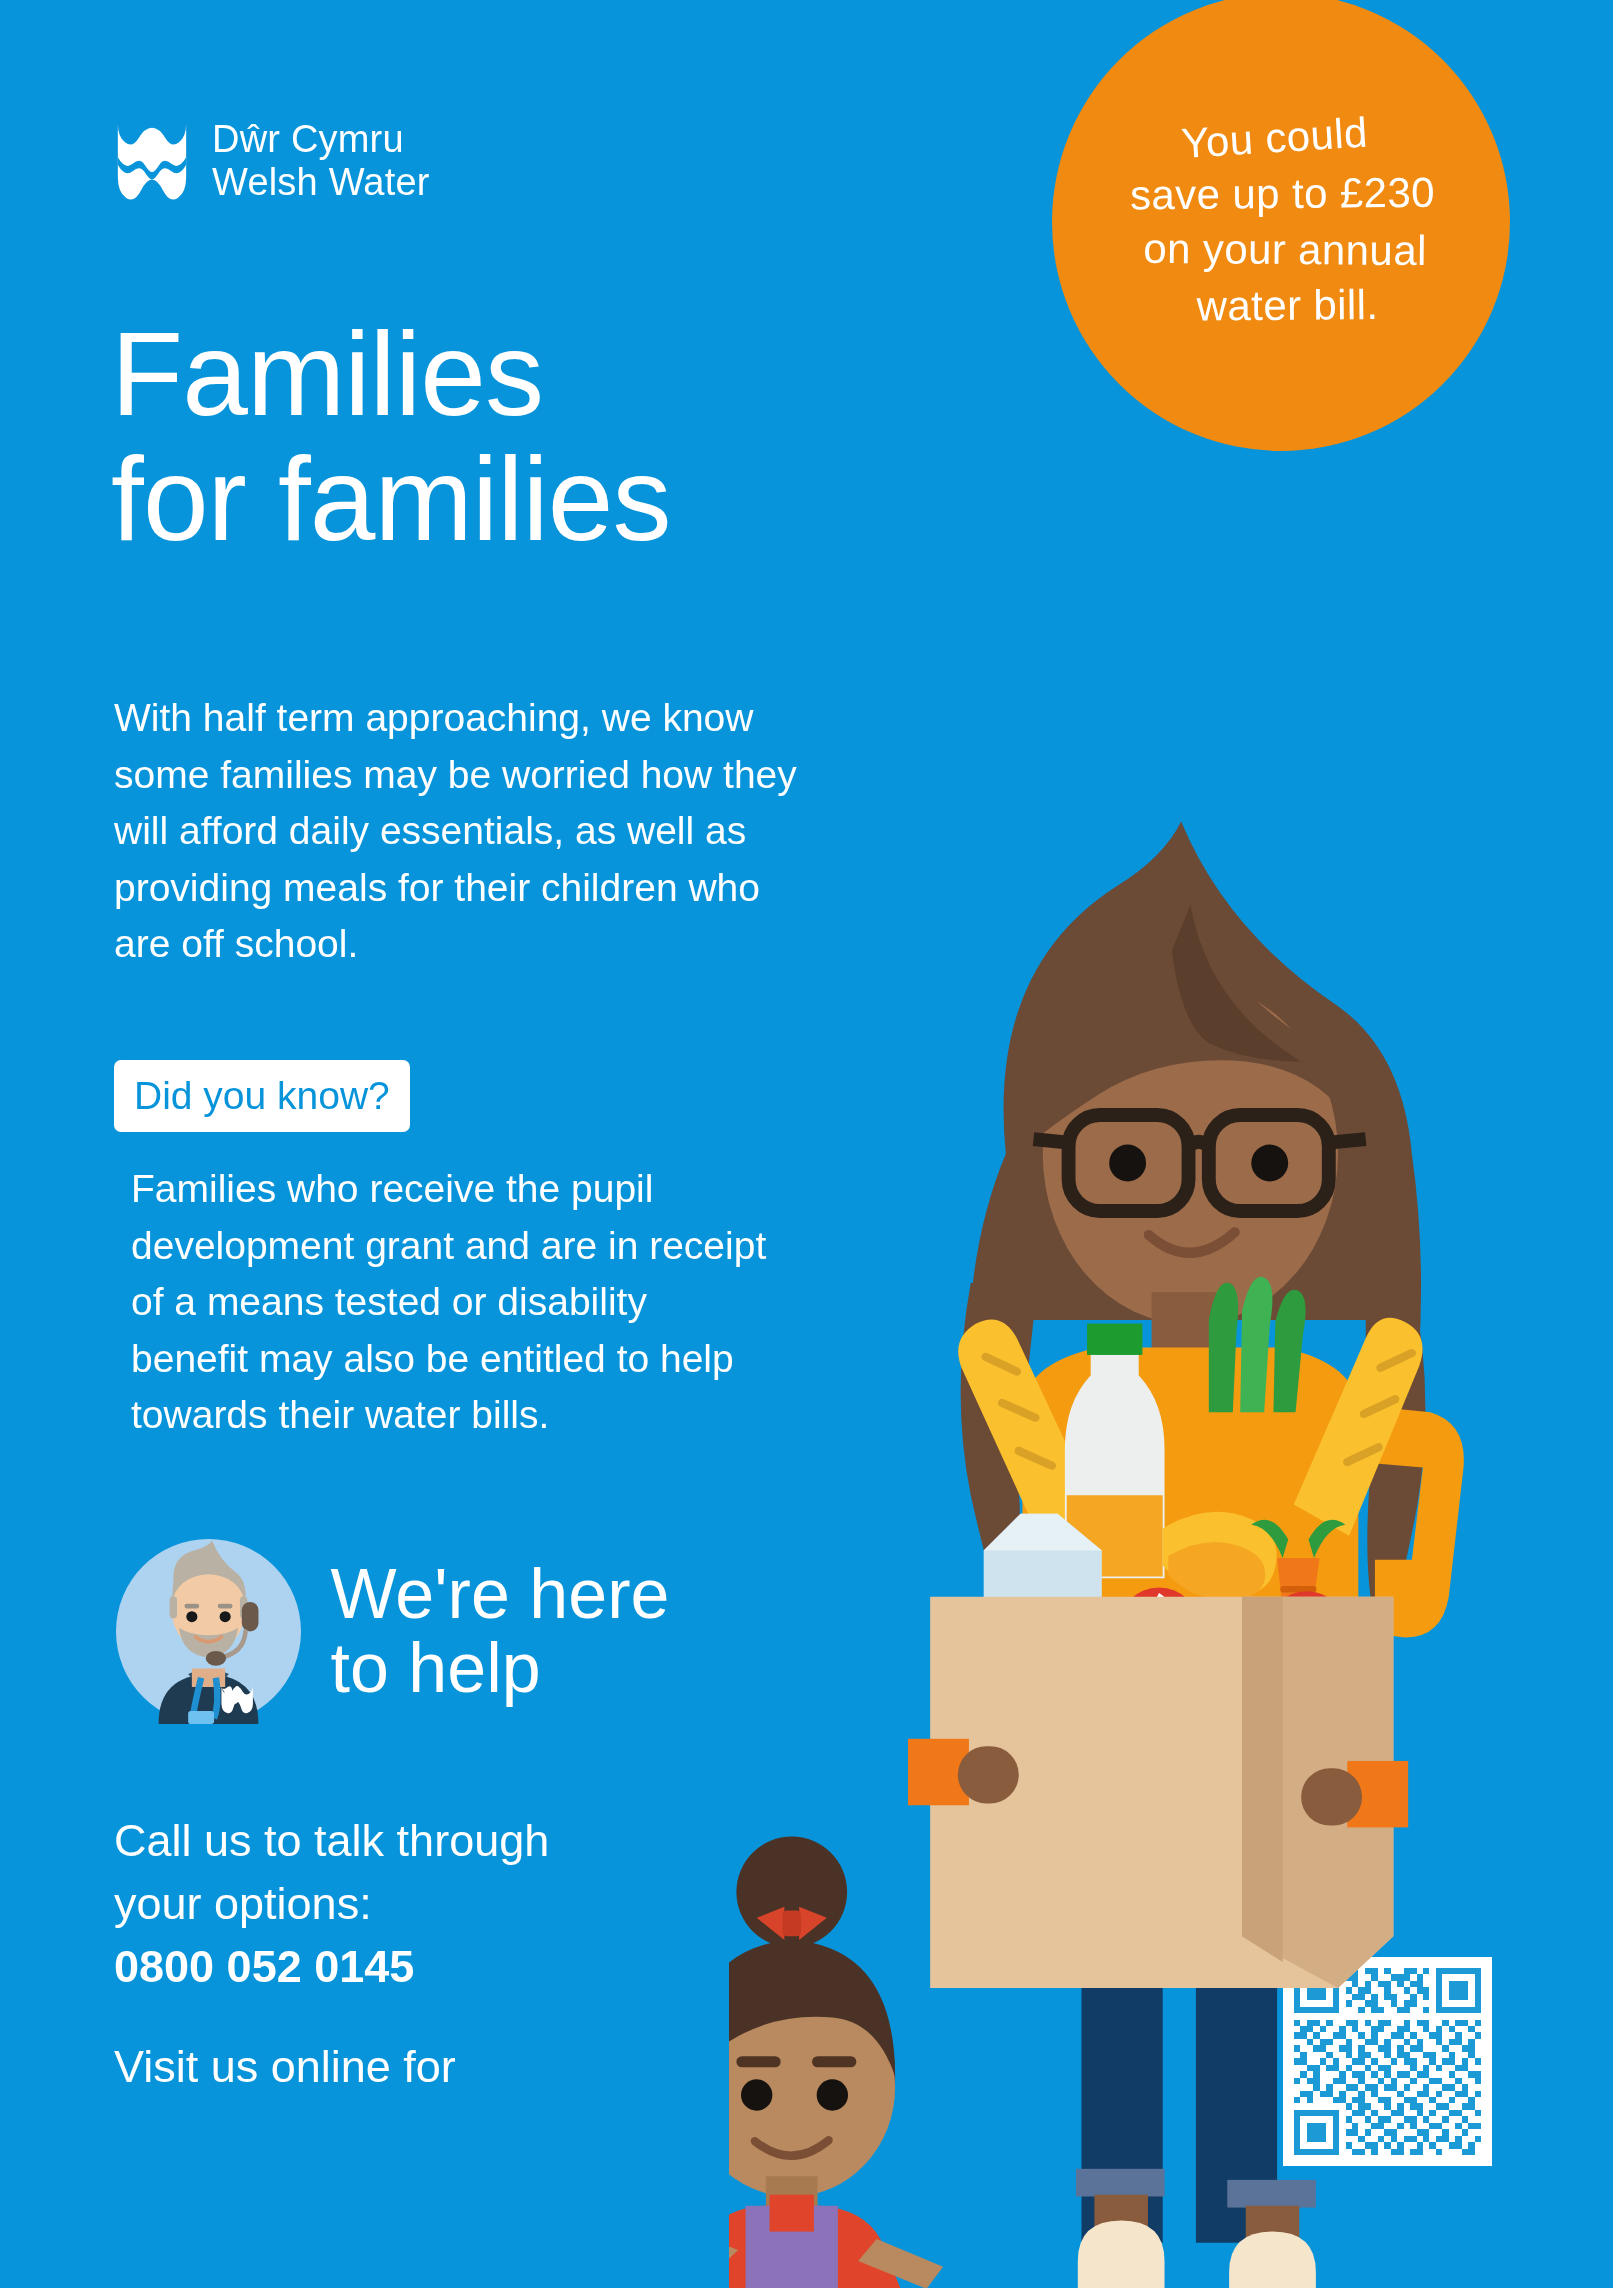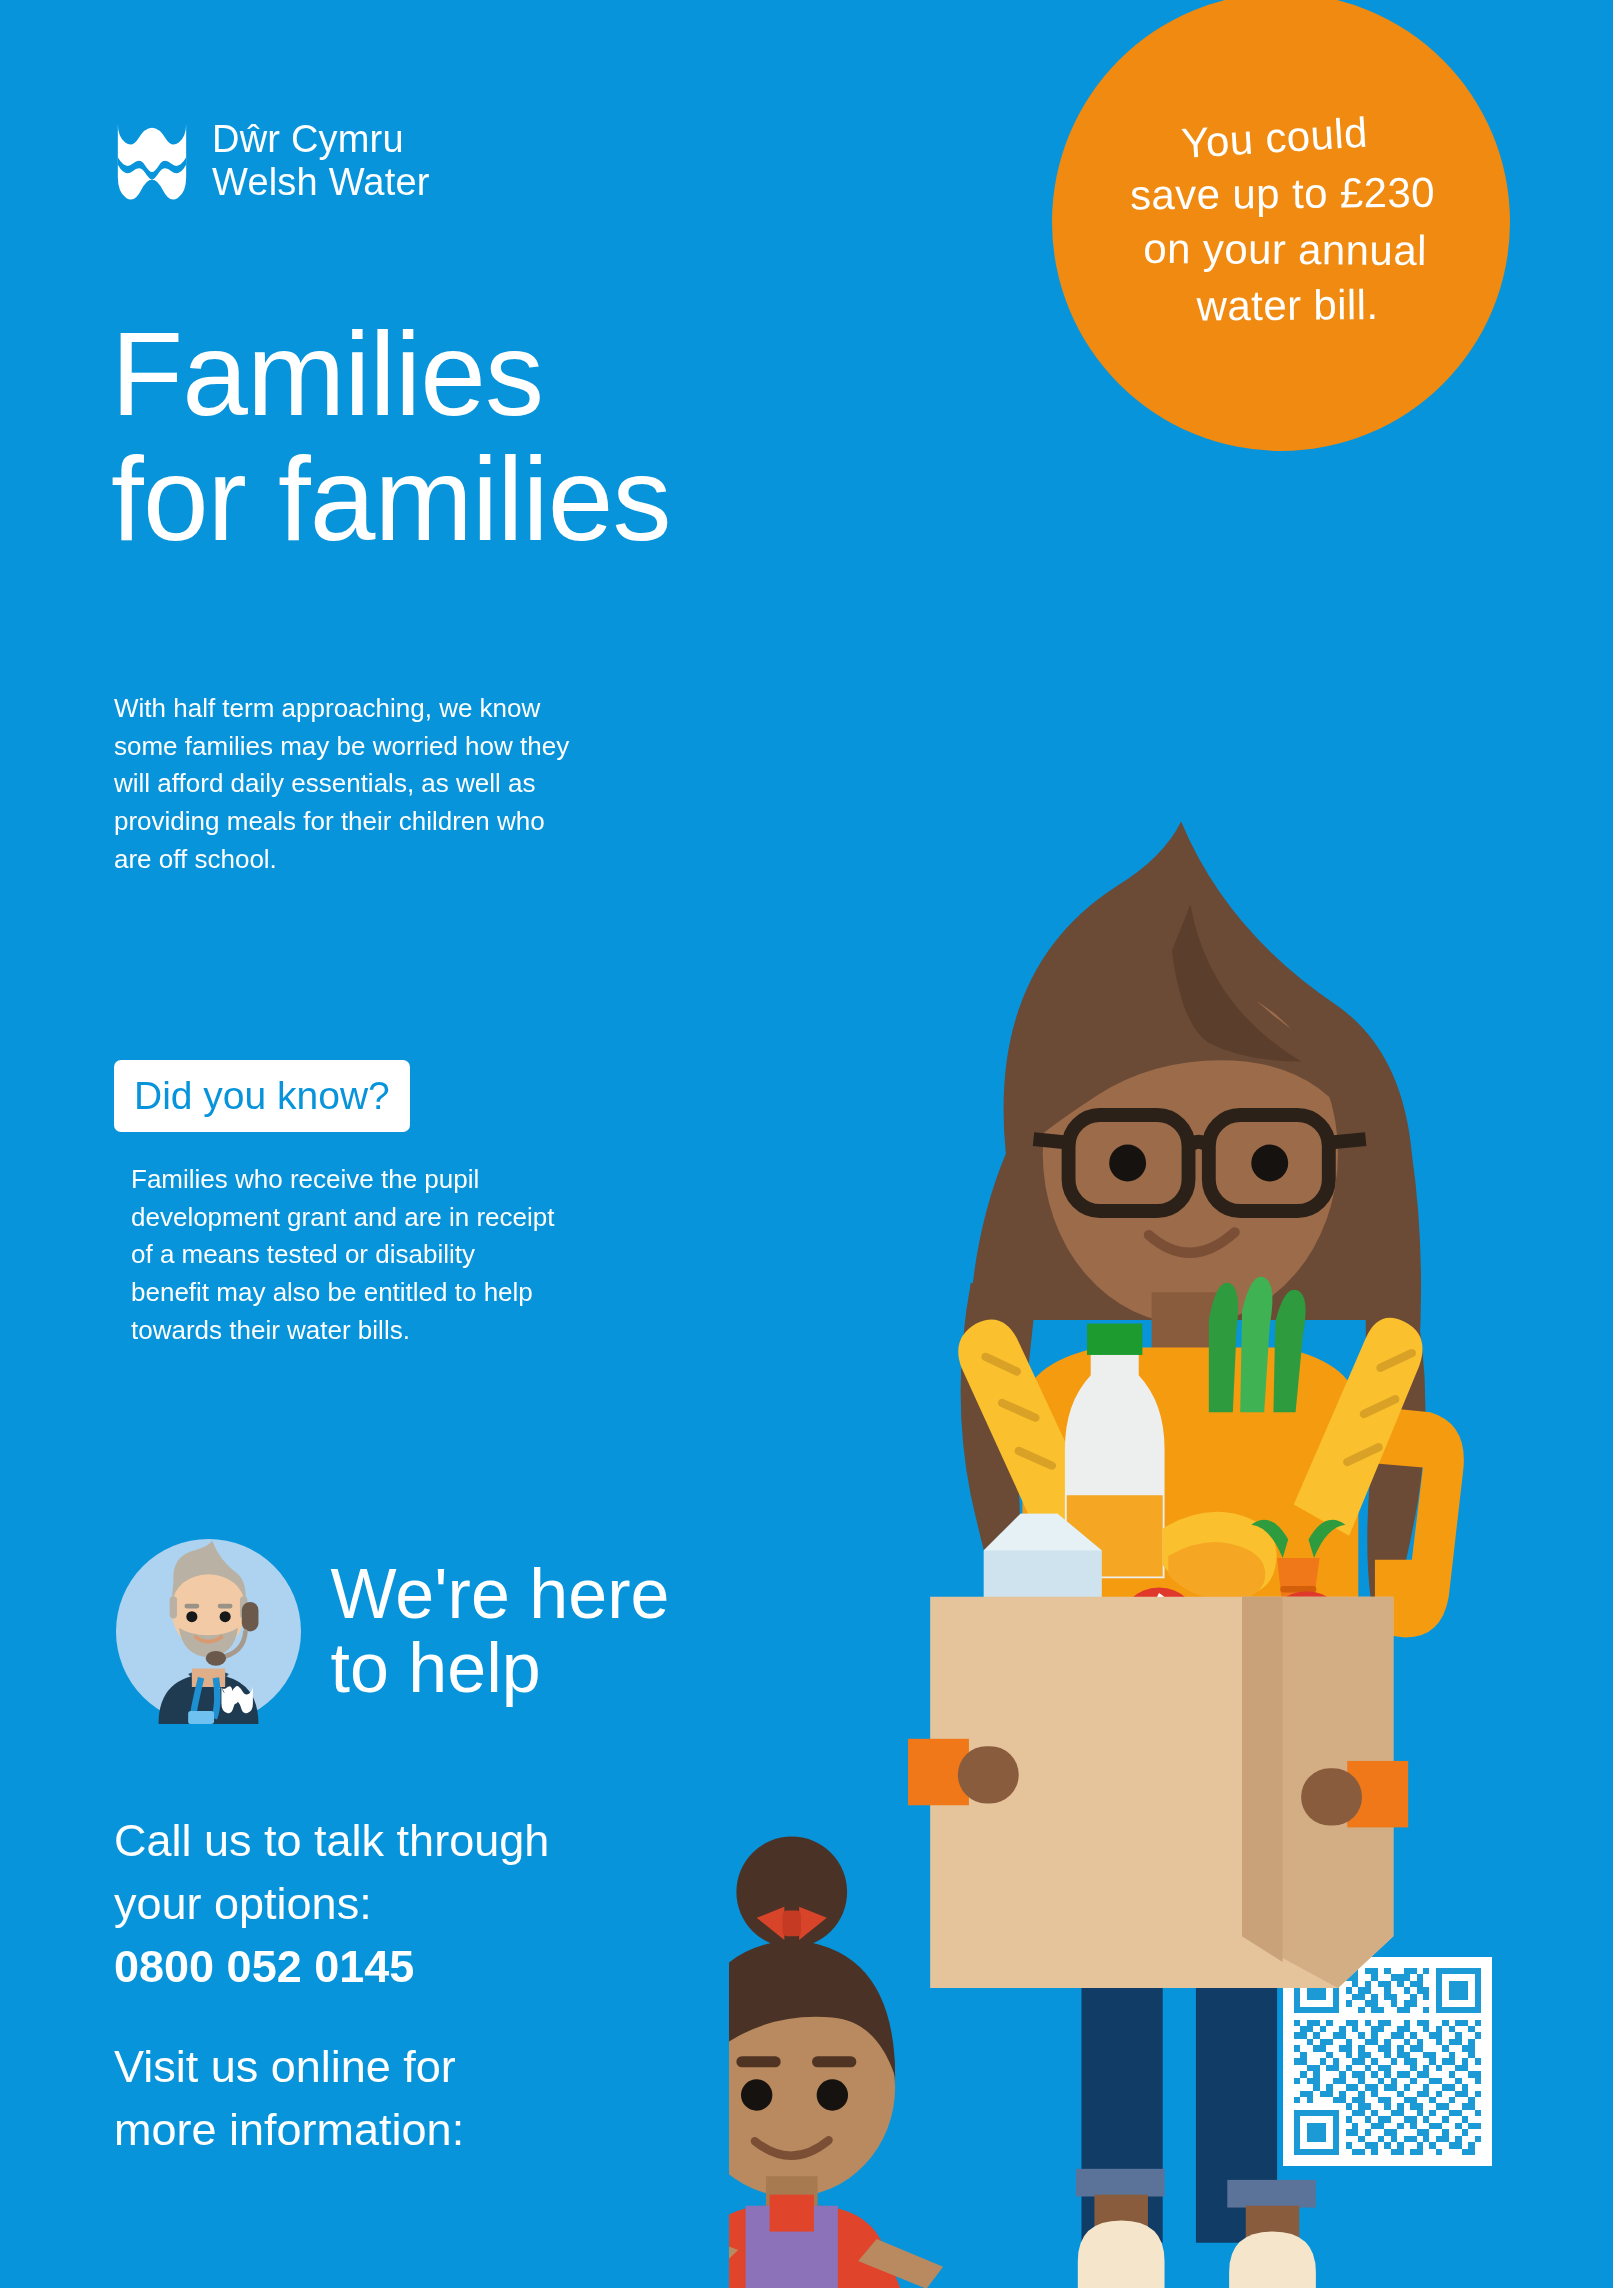--- a/index.html
+++ b/index.html
@@ -35,21 +35,21 @@
 
   
   .headline{
     position:absolute;left:111px;top:312px;color:#fff;
     font-size:118px;line-height:1.06;font-weight:300;letter-spacing:-0.9px;
   }
   .headline span{display:block;}
 
   
   .para{
-    position:absolute;color:#fff;font-size:26px;line-height:1.45;font-weight:400;
+    position:absolute;color:#fff;font-size:39px;line-height:1.45;font-weight:400;
   }
   .para span{display:block;}
   #para-intro{left:114px;top:690px;}
   #para-dyk{left:114px;top:1161px;margin-left:17px;}
 
   
   .dyk{
     position:absolute;left:114px;top:1060px;background:#fff;color:#0894DB;
     font-size:39px;line-height:1;padding:15.7px 20px 17.5px 20px;border-radius:7px;
   }
@@ -156,21 +156,20 @@
   </div>
 
   <div class="contact">
     <div class="grp">
       <span>Call us to talk through</span>
       <span>your options:</span>
       <span class="strong">0800 052 0145</span>
     </div>
     <div>
       <span>Visit us online for</span>
-      <span>more information:</span>
     </div>
   </div>
 
   <div class="qr">
     <svg viewBox="0 0 29 29" shape-rendering="crispEdges">
       <rect width="29" height="29" fill="#ffffff"></rect>
       <g fill="#1B9AD6">
         <rect x="0" y="0" width="7" height="1"></rect>
           <rect x="0" y="1" width="1" height="5"></rect>
           <rect x="6" y="1" width="1" height="5"></rect>

